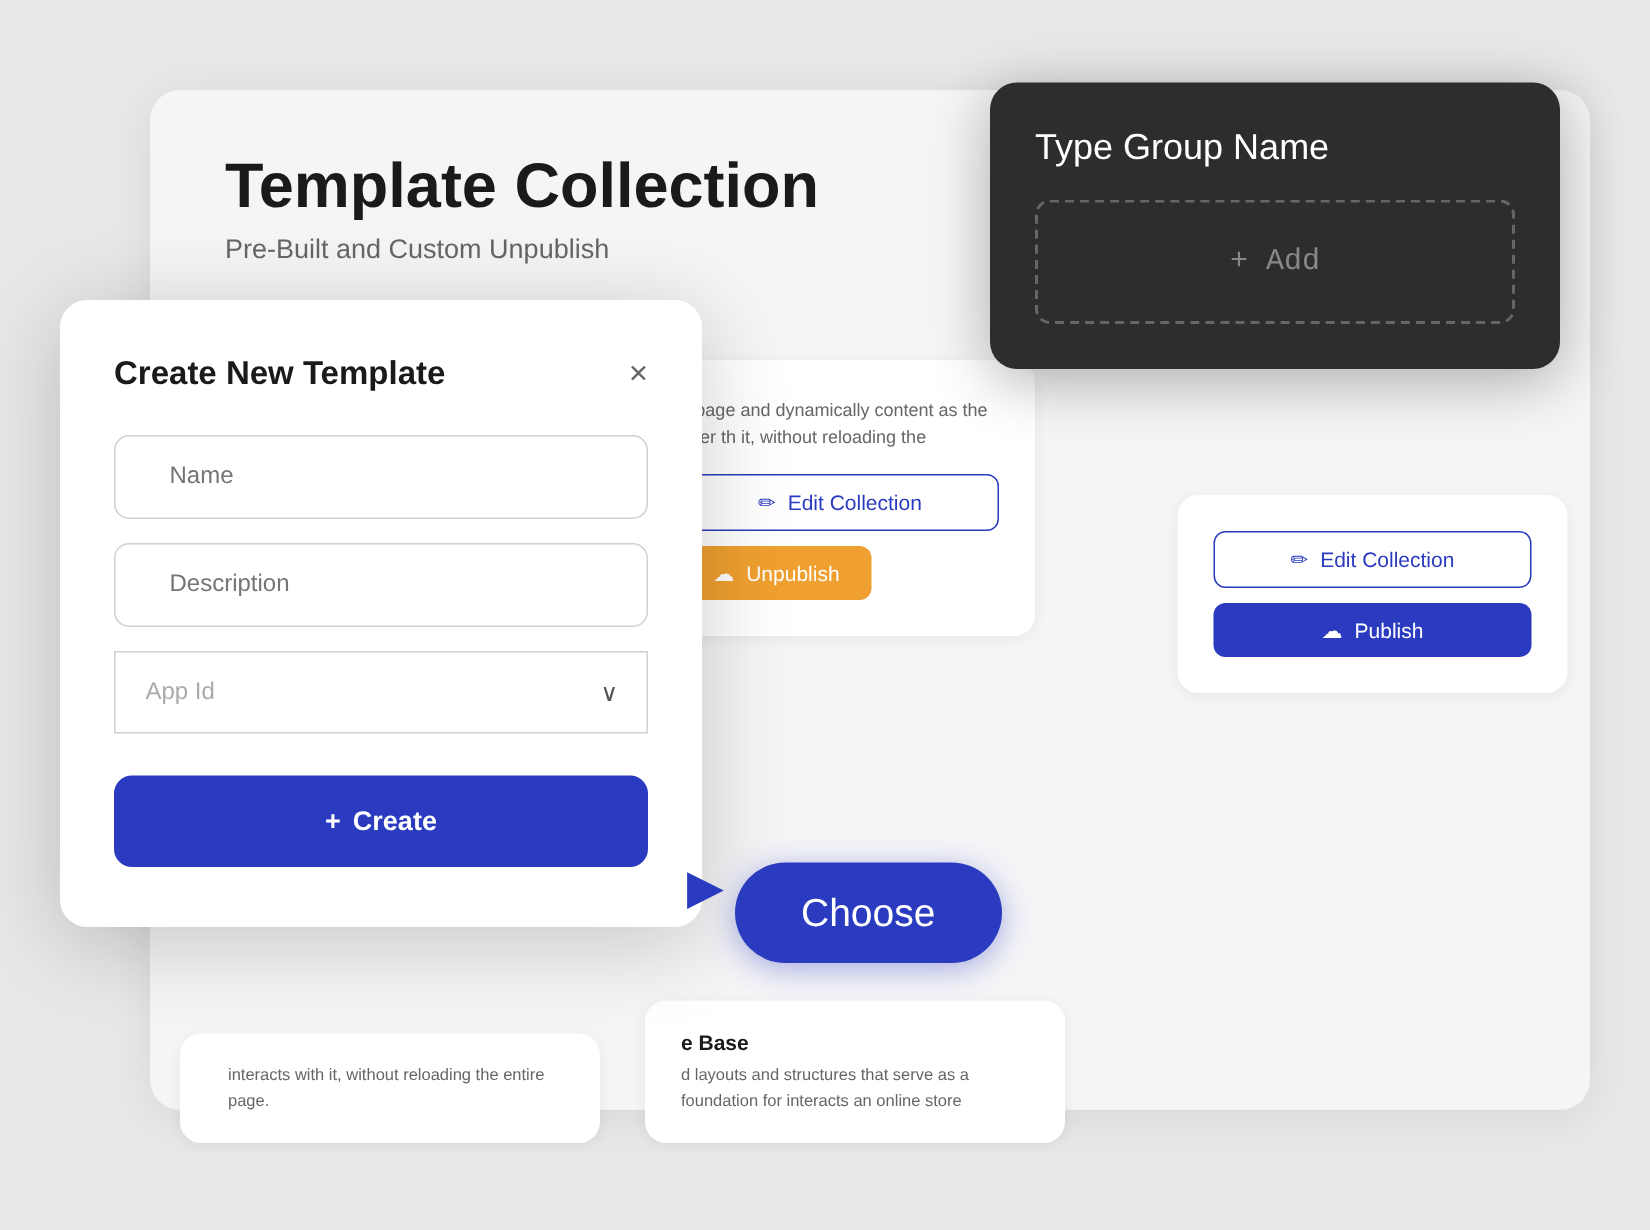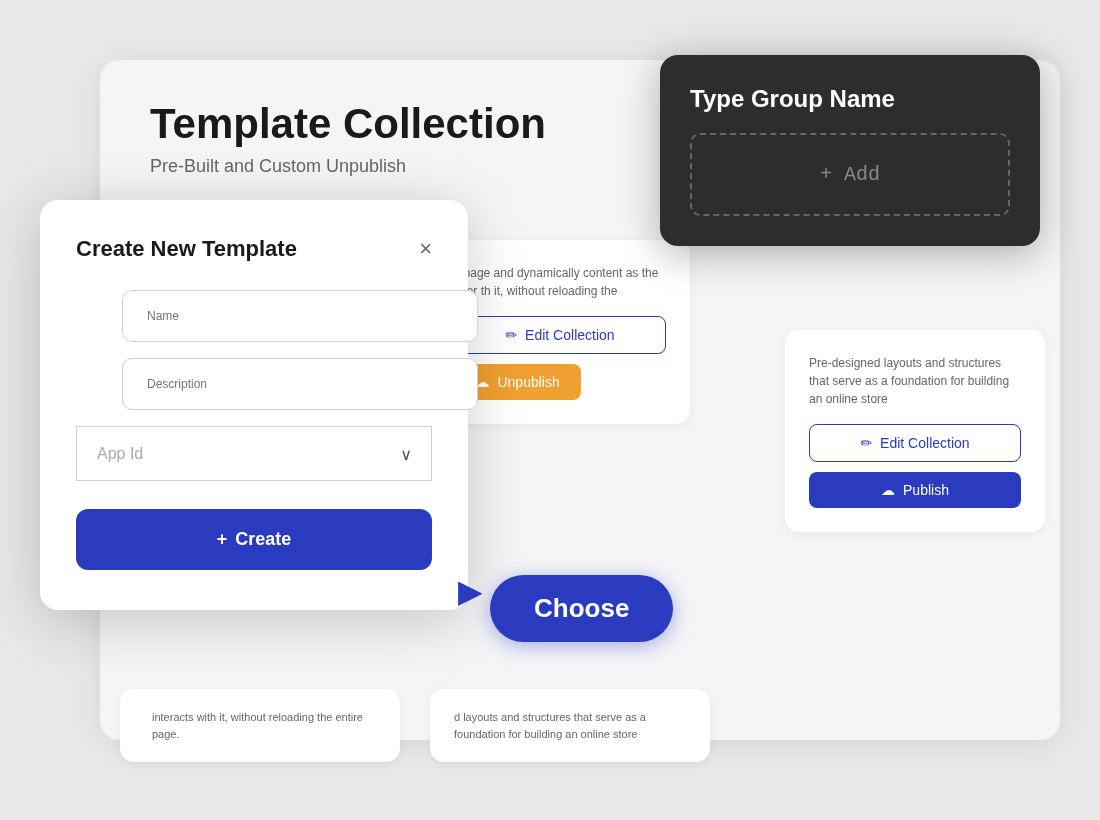--- a/index.html
+++ b/index.html
@@ -114,21 +114,21 @@
       width: 380px;
       background: #2d2d2d;
       border-radius: 18px;
       padding: 30px;
       box-shadow: 0 8px 40px rgba(0,0,0,0.3);
       z-index: 5;
     }
 
     .type-group-title {
       font-size: 24px;
-      font-weight: 700;
+      font-weight: 400;
       color: white;
       margin-bottom: 20px;
     }
 
     .add-box {
       border: 2px dashed #666;
       border-radius: 10px;
       padding: 28px;
       display: flex;
       align-items: center;
@@ -176,27 +176,26 @@
       cursor: pointer;
       background: none;
       border: none;
       line-height: 1;
     }
 
     .form-input {
       width: 100%;
       border: 1.5px solid #d0d0d0;
       border-radius: 10px;
-      padding: 18px 24px;
-      font-size: 12px;
+      padding: 18px 36px;
+      font-size: 16px;
       color: #aaa;
       outline: none;
       margin-bottom: 16px;
       background: white;
-      margin-left: 46px;
     }
 
     .select-wrapper {
       position: relative;
       margin-bottom: 28px;
     }
 
     .form-select {
       width: 100%;
       border: 1.5px solid #d0d0d0;
@@ -239,21 +238,21 @@
     
     .choose-bubble {
       position: absolute;
       bottom: 178px;
       left: 490px;
       background: #2a3bbf;
       color: white;
       border-radius: 50px;
       padding: 18px 44px;
       font-size: 26px;
-      font-weight: 700;
+      font-weight: 400;
       cursor: pointer;
       box-shadow: 0 4px 20px rgba(42,59,191,0.4);
       z-index: 30;
     }
 
     
     .arrow-pointer {
       position: absolute;
       bottom: 210px;
       left: 458px;
@@ -341,37 +340,37 @@
     <span>✏</span>
     <span>Edit Collection</span>
   </button>
   <button class="btn-unpublish">
     <span>☁</span>
     <span>Unpublish</span>
   </button>
 </div>
 
 <div class="right-bg-card">
-  <div class="right-bg-card-desc">Pre-designed layouts and structures that serve as a foundation for building an online store</div>
   <button class="btn-edit-collection">
     <span>✏</span>
     <span>Edit Collection</span>
   </button>
   <button class="btn-publish">
     <span>☁</span>
     <span>Publish</span>
   </button>
 </div>
 
 <div class="bottom-left-card">
   <div class="bottom-card-desc">interacts with it, without reloading the entire page.</div>
 </div>
 
 <div class="bottom-right-card">
-  <div class="bottom-card-desc">d layouts and structures that serve as a foundation for building an online store</div>
+  <div class="bottom-card-title">e Base</div>
+  <div class="bottom-card-desc">d layouts and structures that serve as a foundation for interacts an online store</div>
 </div>
 
 <div class="modal">
   <div class="modal-header">
     <div class="modal-title">Create New Template</div>
     <button class="modal-close">×</button>
   </div>
 
   <input class="form-input" type="text" placeholder="Name" style="">
 

